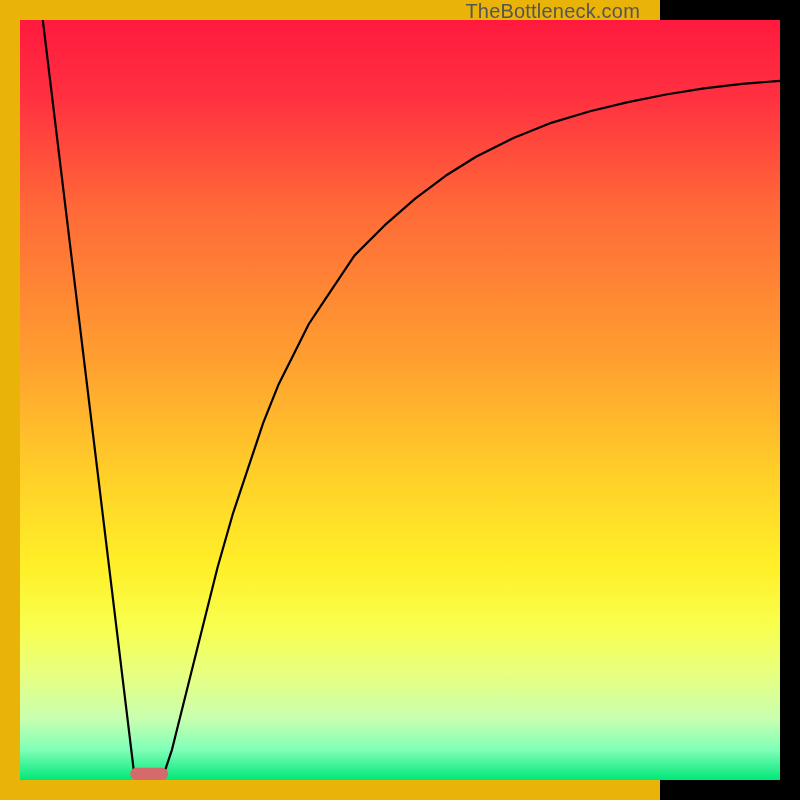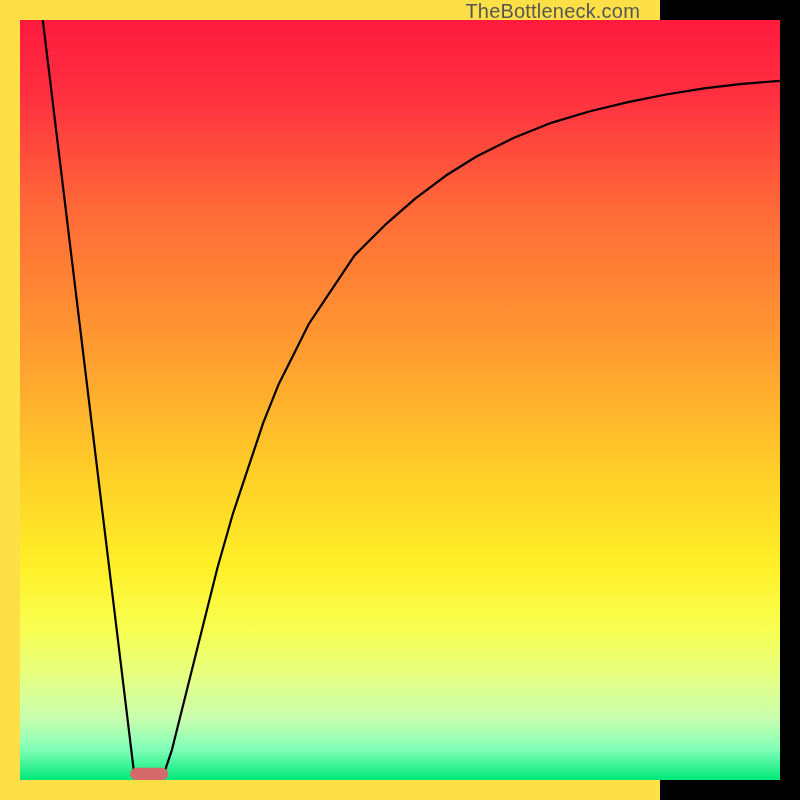--- a/index.html
+++ b/index.html
@@ -7,21 +7,21 @@
     padding: 0;
     width: 800px;
     height: 800px;
     background: #000;
     overflow: hidden;
   }
   .frame {
     position: relative;
     width: 660px;
     height: 800px;
-    background: #fde047;
+    background: #eab308;
   }
   .plot {
     position: absolute;
     left: 20px;
     top: 20px;
     width: 760px;
     height: 760px;
   }
   .watermark {
     position: absolute;

